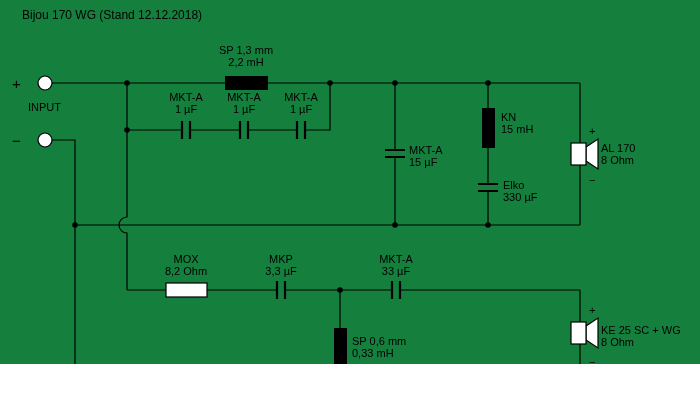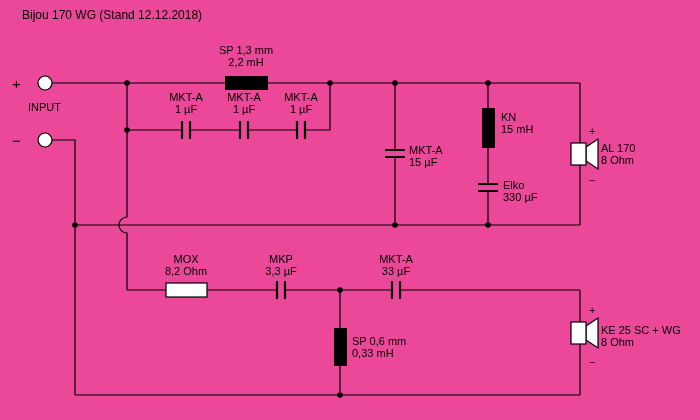--- a/index.html
+++ b/index.html
@@ -4,22 +4,22 @@
 <style>
   html, body {
     margin: 0;
     padding: 0;
     background: #ffffff;
     font-family: "Liberation Sans", sans-serif;
   }
   .canvas {
     position: relative;
     width: 700px;
-    height: 420px;
-    background: #ec4899;
+    height: 364px;
+    background: #15803d;
     overflow: hidden;
   }
   svg text {
     font-family: "Liberation Sans", sans-serif;
     font-size: 11px;
     fill: #000;
   }
   svg text.title { font-size: 12px; }
   svg text.term  { font-size: 15px; }
   svg text.pol   { font-size: 11px; }

